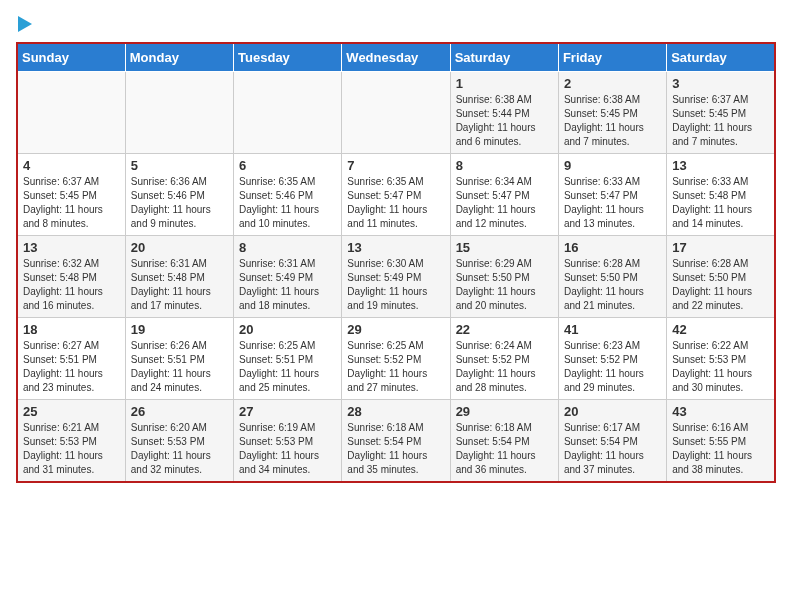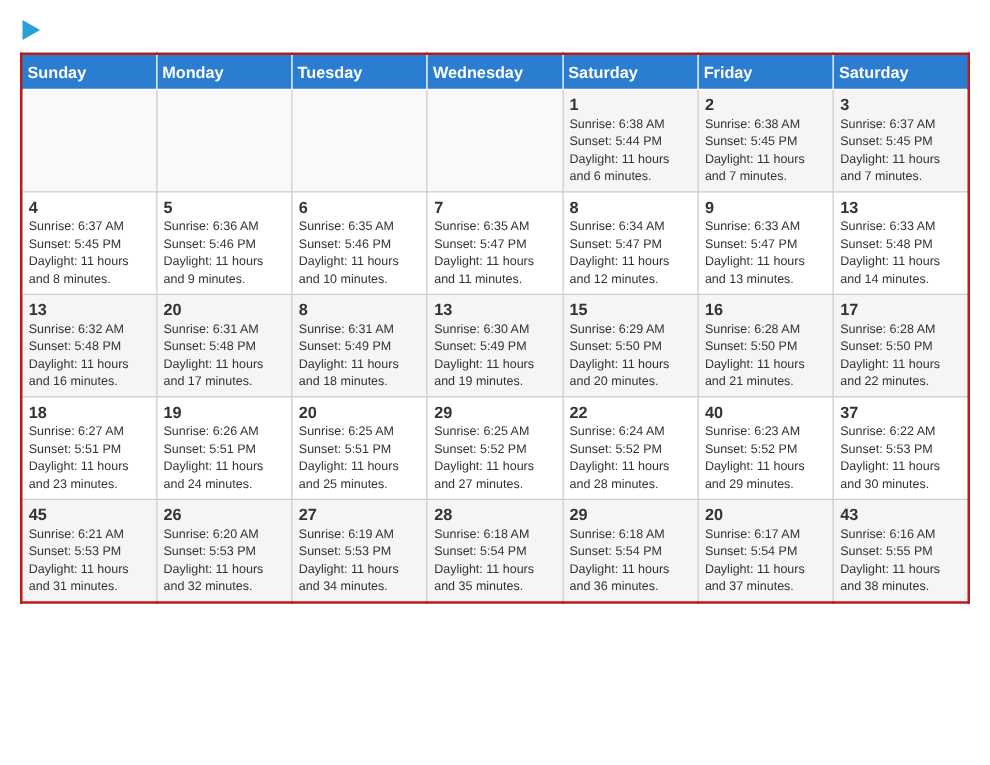--- a/index.html
+++ b/index.html
@@ -227,31 +227,31 @@
         </td>
         <td>
           <span class="day-num">29</span>
           <div class="day-info">Sunrise: 6:25 AM<br>Sunset: 5:52 PM<br>Daylight: 11 hours and 27 minutes.</div>
         </td>
         <td>
           <span class="day-num">22</span>
           <div class="day-info">Sunrise: 6:24 AM<br>Sunset: 5:52 PM<br>Daylight: 11 hours and 28 minutes.</div>
         </td>
         <td>
-          <span class="day-num">40</span>
+          <span class="day-num">41</span>
           <div class="day-info">Sunrise: 6:23 AM<br>Sunset: 5:52 PM<br>Daylight: 11 hours and 29 minutes.</div>
         </td>
         <td>
-          <span class="day-num">37</span>
+          <span class="day-num">42</span>
           <div class="day-info">Sunrise: 6:22 AM<br>Sunset: 5:53 PM<br>Daylight: 11 hours and 30 minutes.</div>
         </td>
       </tr>
       <tr>
         <td>
-          <span class="day-num">45</span>
+          <span class="day-num">25</span>
           <div class="day-info">Sunrise: 6:21 AM<br>Sunset: 5:53 PM<br>Daylight: 11 hours and 31 minutes.</div>
         </td>
         <td>
           <span class="day-num">26</span>
           <div class="day-info">Sunrise: 6:20 AM<br>Sunset: 5:53 PM<br>Daylight: 11 hours and 32 minutes.</div>
         </td>
         <td>
           <span class="day-num">27</span>
           <div class="day-info">Sunrise: 6:19 AM<br>Sunset: 5:53 PM<br>Daylight: 11 hours and 34 minutes.</div>
         </td>

